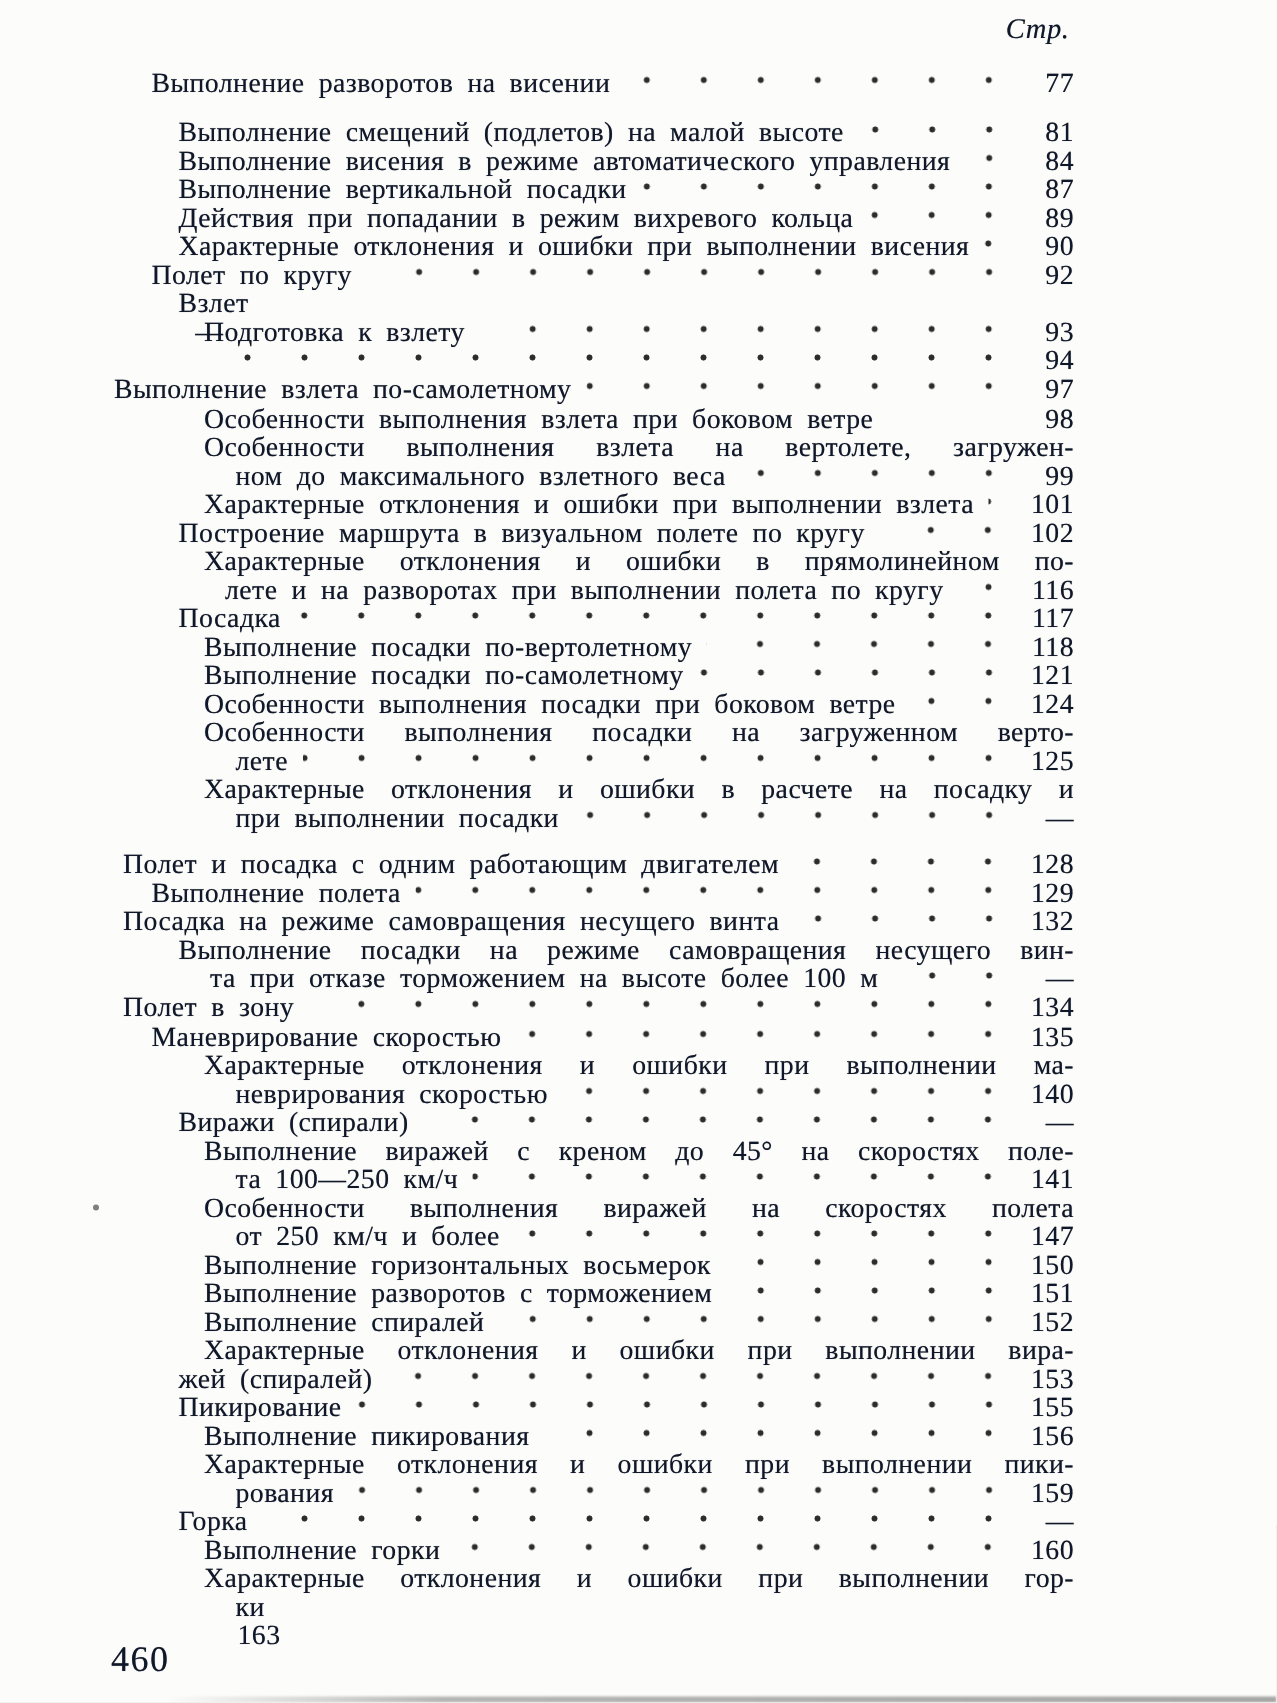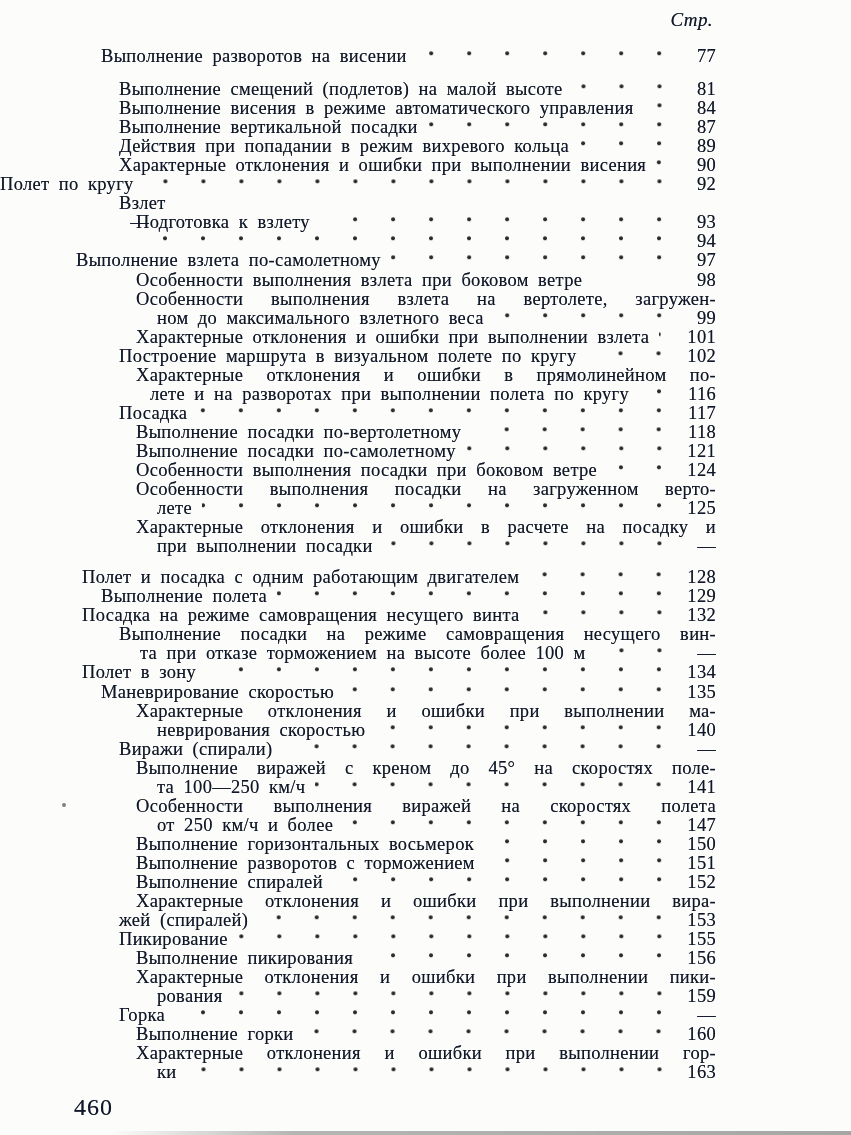--- a/index.html
+++ b/index.html
@@ -134,21 +134,21 @@
         </div>
       </div>
       <div class="entry">
         <div class="line row" style="margin-left: 119px;">
           <span class="t">Характерные отклонения и ошибки при выполнении висения</span>
           <span class="leader"></span>
           <span class="pg">90</span>
         </div>
       </div>
       <div class="entry">
-        <div class="line row" style=" justify-content: space-between;">
+        <div class="line row" style="margin-left: 101px; justify-content: space-between;">
           <span class="t">Полет по кругу</span>
           <span class="leader"></span>
           <span class="pg">92</span>
         </div>
       </div>
       <div class="entry">
         <div class="line row" style="margin-left: 119px; flex-direction: column;">
           <span class="t">Взлет</span>
           <span class="leader"></span>
           <span class="pg">—</span>
@@ -389,21 +389,21 @@
       </div>
       <div class="entry">
         <div class="line row" style="margin-left: 136px;">
           <span class="t">Выполнение горки</span>
           <span class="leader"></span>
           <span class="pg">160</span>
         </div>
       </div>
       <div class="entry">
         <div class="line fill" style="margin-left: 136px;">Характерные отклонения и ошибки при выполнении гор-</div>
-        <div class="line row" style="margin-left: 157px;">
+        <div class="line row" style="margin-left: 157px; flex-direction: column;">
           <span class="t">ки</span>
           <span class="leader"></span>
           <span class="pg">163</span>
         </div>
       </div>
     </div>
 
   <div class="folio">460</div>
   <div class="bottom-edge"></div>
   <div class="speck"></div>

